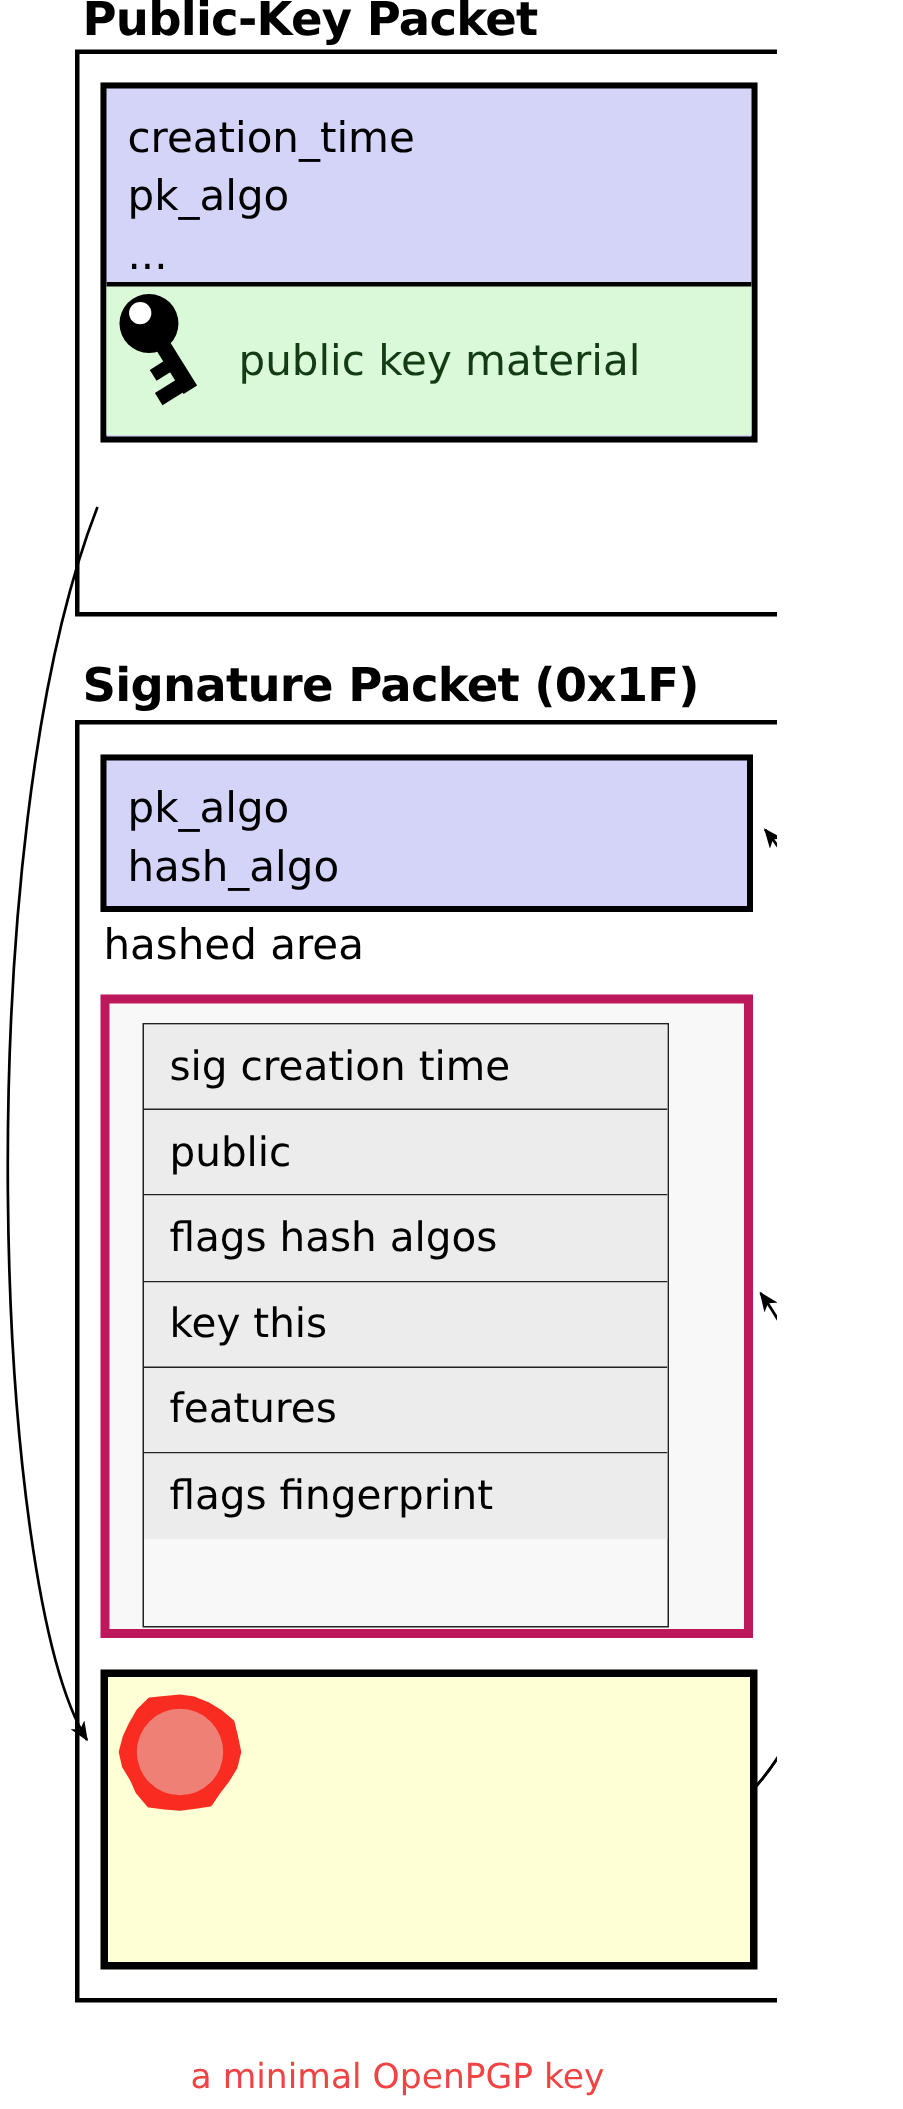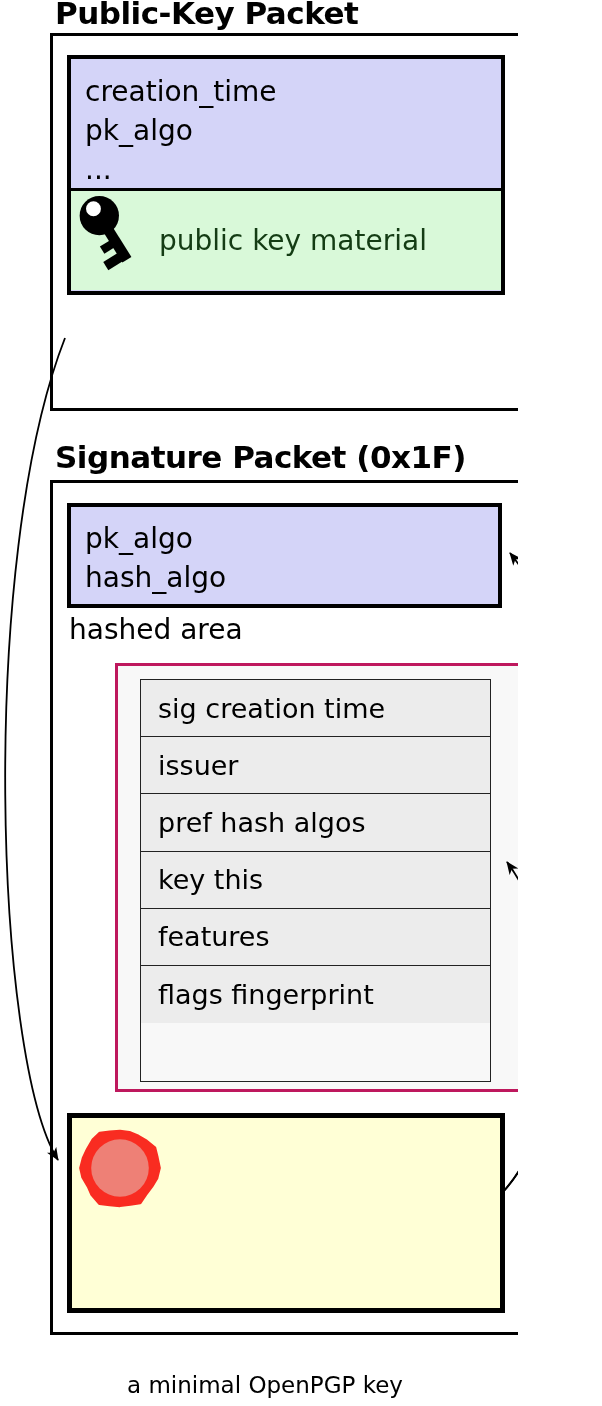--- a/index.html
+++ b/index.html
@@ -51,23 +51,22 @@
   .green-label{
     color:#143c14;
     font-size:28px;
     margin-left:14px;
     white-space:nowrap;
   }
   .hashed-label{
     font-size:28px;line-height:32px;white-space:nowrap;
   }
   .hashed-box{
-    border:3px solid #be185d;
+    border:6px solid #be185d;
     background:#f8f8f8;
-    margin-left:48px;
   }
   .sub-rows{
     position:absolute;left:22px;top:13px;width:351px;height:403px;
     border:1.5px solid #222;
     box-sizing:border-box;
     overflow:hidden;
   }
   .sub-row{
     height:57.2px;
     box-sizing:border-box;
@@ -85,21 +84,21 @@
   }
   .sig-text{
     position:absolute;left:95px;top:8px;
     font-size:28px;line-height:41px;
     white-space:nowrap;
   }
   .caption{
     font-size:23px;
     width:530px;left:0;top:1372px;
     text-align:center;
-    color:#000000;
+    color:#ef4444;
   }
   .icon-svg{display:block;}
   svg.arrows{
     position:absolute;left:0;top:0;width:602px;height:1406px;
     pointer-events:none;
   }
 </style>
 </head>
 <body>
 
@@ -138,22 +137,22 @@
   <div class="abs hdr-box" style="left:67px;top:503px;width:435px;height:105px;">
     <div class="field-line">pk_algo</div>
     <div class="field-line">hash_algo</div>
   </div>
 
   <div class="abs hashed-label" style="left:69px;top:614px;">hashed area</div>
 
   <div class="abs hashed-box" style="left:67px;top:663px;width:435px;height:429px;">
     <div class="sub-rows">
       <div class="sub-row">sig creation time</div>
-      <div class="sub-row">issuer</div>
-      <div class="sub-row">pref hash algos</div>
+      <div class="sub-row">public</div>
+      <div class="sub-row">flags hash algos</div>
       <div class="sub-row">key this</div>
       <div class="sub-row">features</div>
       <div class="sub-row">flags fingerprint</div>
     </div>
   </div>
 
   <div class="abs sig-box" style="left:67px;top:1113px;width:438px;height:200px;">
     <span class="abs" style="left:5px;top:7px;">
       <svg class="icon-svg" width="86" height="86" viewBox="0 0 100 100">
         <path fill="#f92c21" stroke="#f92c21" stroke-width="3" stroke-linejoin="round" d="M 96,50 L 93,62 L 87.2,71.5 L 80,81 L 73.5,90.7 L 62,92.5 L 50,94 L 38,93

